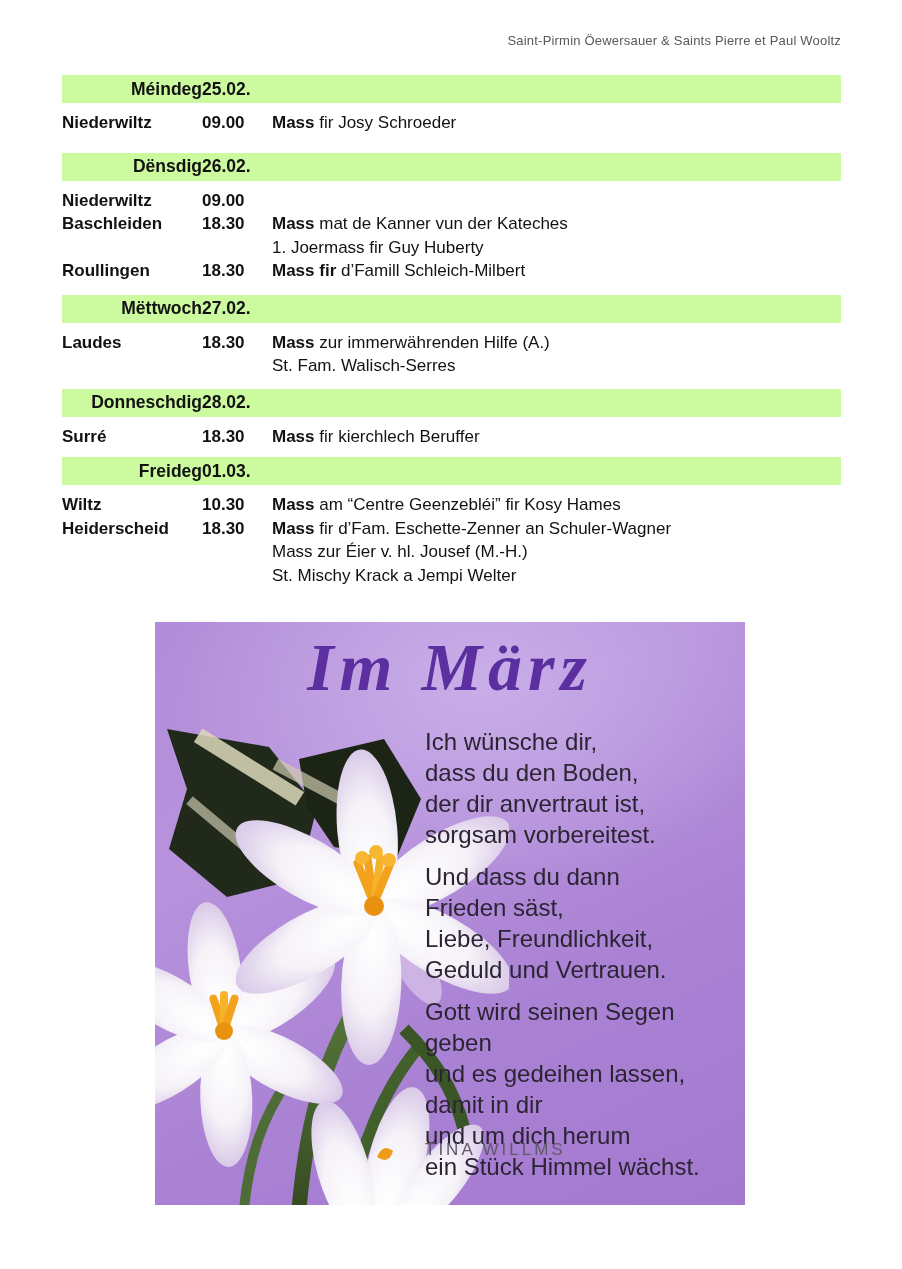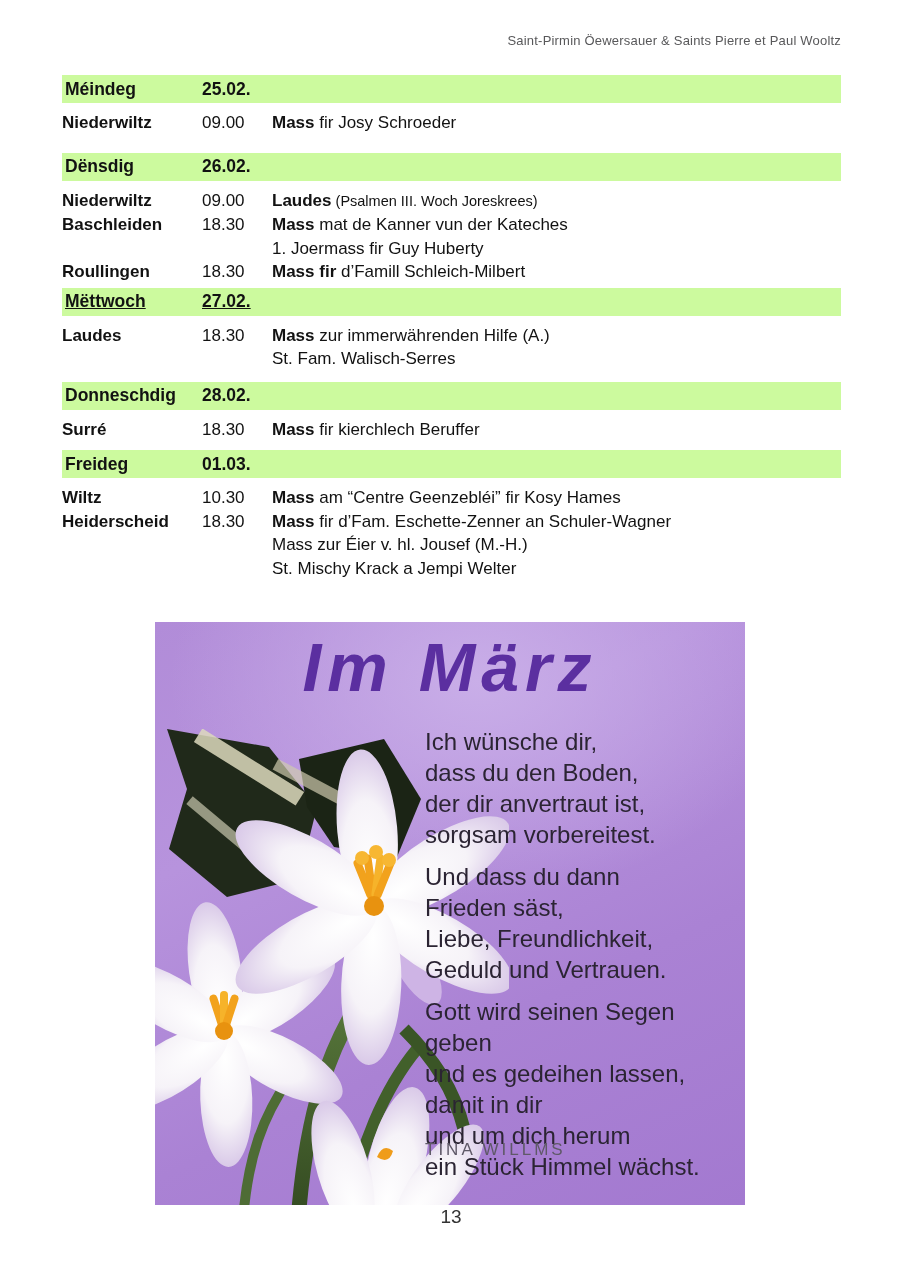--- a/index.html
+++ b/index.html
@@ -11,42 +11,42 @@
     position:absolute; top:33px; left:62px; width:779px;
     text-align:right; font-size:13px; color:#58585a; letter-spacing:.2px;
   }
 
   
   .schedule { position:absolute; top:75px; left:62px; width:779px; font-size:17px; color:#121212; }
   .band {
     height:28px; background:#ccfa9e; display:flex; align-items:center;
     font-weight:bold; font-size:17.5px;
   }
-  .band .day { width:140px; padding-left:3px; box-sizing:border-box; }
+  .band .day { width:140px; padding-left:3px; box-sizing:border-box;text-align:right; }
   .row { display:flex; line-height:23.5px; }
   .row .loc  { width:140px; flex:0 0 140px; font-weight:bold; }
-  .row .time { width:70px;  flex:0 0 70px;  font-weight:normal; }
+  .row .time { width:70px;  flex:0 0 70px;  font-weight:bold; }
   .row .desc b { font-weight:bold; }
   .row .desc .small { font-size:14.5px; }
   .mt8  { margin-top:8px; }
   .mt9  { margin-top:9px; }
   .mt10 { margin-top:18px; }
   .mt11 { margin-top:11px; }
-  .mt12 { margin-top:4px;text-decoration:underline; }
+  .mt12 { margin-top:12px; }
 
   
   .artwork {
     position:absolute; left:155px; top:622px; width:590px; height:583px; overflow:hidden;
     background:
       radial-gradient(ellipse 430px 300px at 55% 10%, #c9aee8 0%, rgba(201,174,232,0) 72%),
       linear-gradient(155deg, #b18cd8 0%, #b793dd 30%, #aa82d4 65%, #a379d0 100%);
   }
   .art-title {
     position:absolute; top:6px; left:0; right:0; text-align:center;
-    font-family:Liberation Sans, sans-serif; font-style:italic; font-weight:bold;
+    font-family:Liberation Serif, serif; font-style:italic; font-weight:bold;
     font-size:68px; letter-spacing:6px; color:#5b2fa0;
   }
   .poem {
     position:absolute; left:270px; top:104px; width:310px;
     font-size:24px; line-height:31px; color:#2b2433;
   }
   .poem .stanza + .stanza { margin-top:11px; }
   .poem-attribution {
     position:absolute; left:270px; top:518px;
     font-size:17px; letter-spacing:3px; color:#5f5968;
@@ -80,21 +80,20 @@
     </div>
 
     <div class="band mt10">
       <span class="day">Dënsdig</span>
       <span class="date">26.02.</span>
     </div>
 
     <div class="row mt8">
       <span class="loc">Niederwiltz</span>
       <span class="time">09.00</span>
-      <span class="desc"><b>Laudes</b><span class="small"> (Psalmen III. Woch Joreskrees)</span></span>
     </div>
     <div class="row">
       <span class="loc">Baschleiden</span>
       <span class="time">18.30</span>
       <span class="desc"><b>Mass</b><span> mat de Kanner vun der Kateches</span></span>
     </div>
     <div class="row">
       <span class="loc"></span>
         <span class="time"></span>
       <span class="desc"><span>1. Joermass fir Guy Huberty</span></span>
@@ -250,15 +249,14 @@
         <div>und es gedeihen lassen,</div>
         <div>damit in dir</div>
         <div>und um dich herum</div>
         <div>ein Stück Himmel wächst.</div>
       </div>
     </div>
 
     <div class="poem-attribution">TINA WILLMS</div>
   </div>
 
-  <div class="page-number">13</div>
 
 </div>
 
 </body></html>

